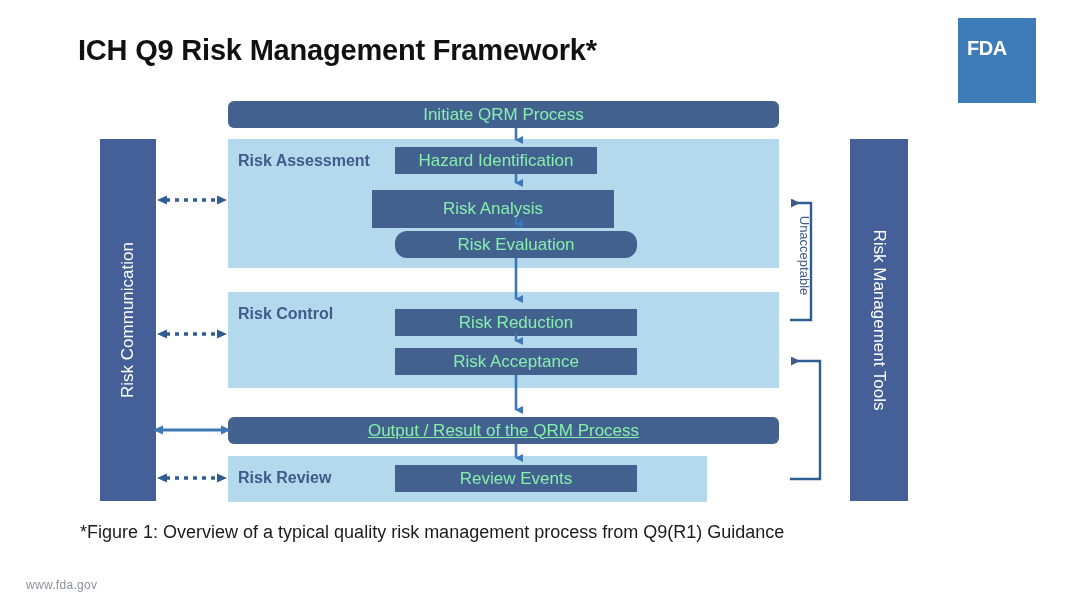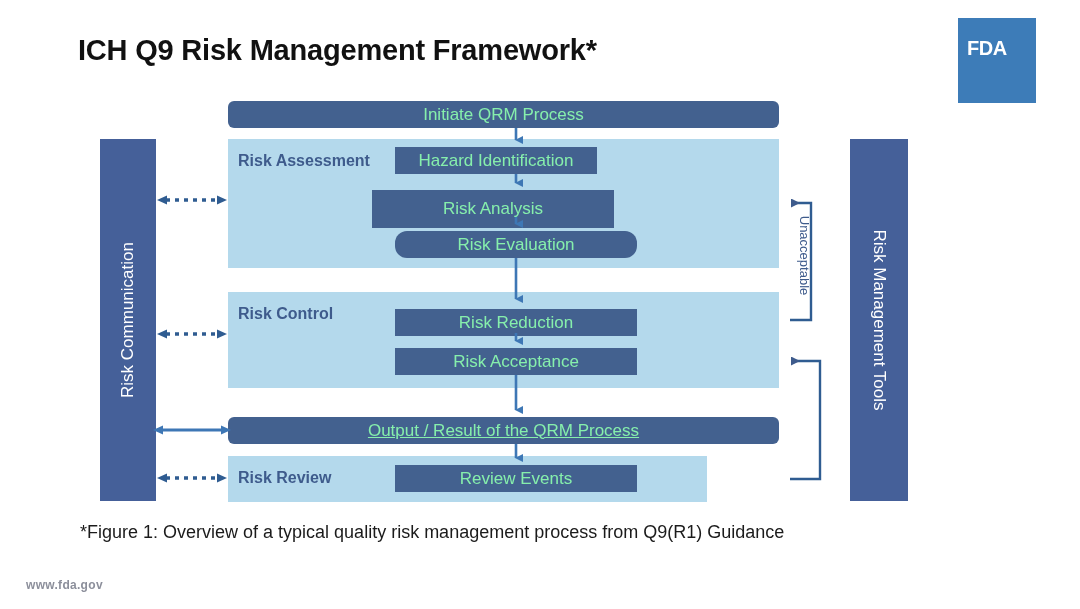--- a/index.html
+++ b/index.html
@@ -87,21 +87,21 @@
   }
   #lbl-unacceptable span{transform:rotate(90deg);white-space:nowrap;}
 
   
   .caption{
     position:absolute;left:80px;top:522px;
     font-size:18px;color:#1b1b1b;white-space:nowrap;
   }
   .footer{
     position:absolute;left:26px;top:578px;
-    font-size:12px;font-weight:bold;color:#8C8F9B;letter-spacing:0.3px;
+    font-size:12px;font-weight:normal;color:#8C8F9B;letter-spacing:0.3px;
   }
 </style>
 </head>
 <body>
 
 <div id="slide">
 
   <div class="title">ICH Q9 Risk Management Framework*</div>
 
   <div class="fda-logo">

